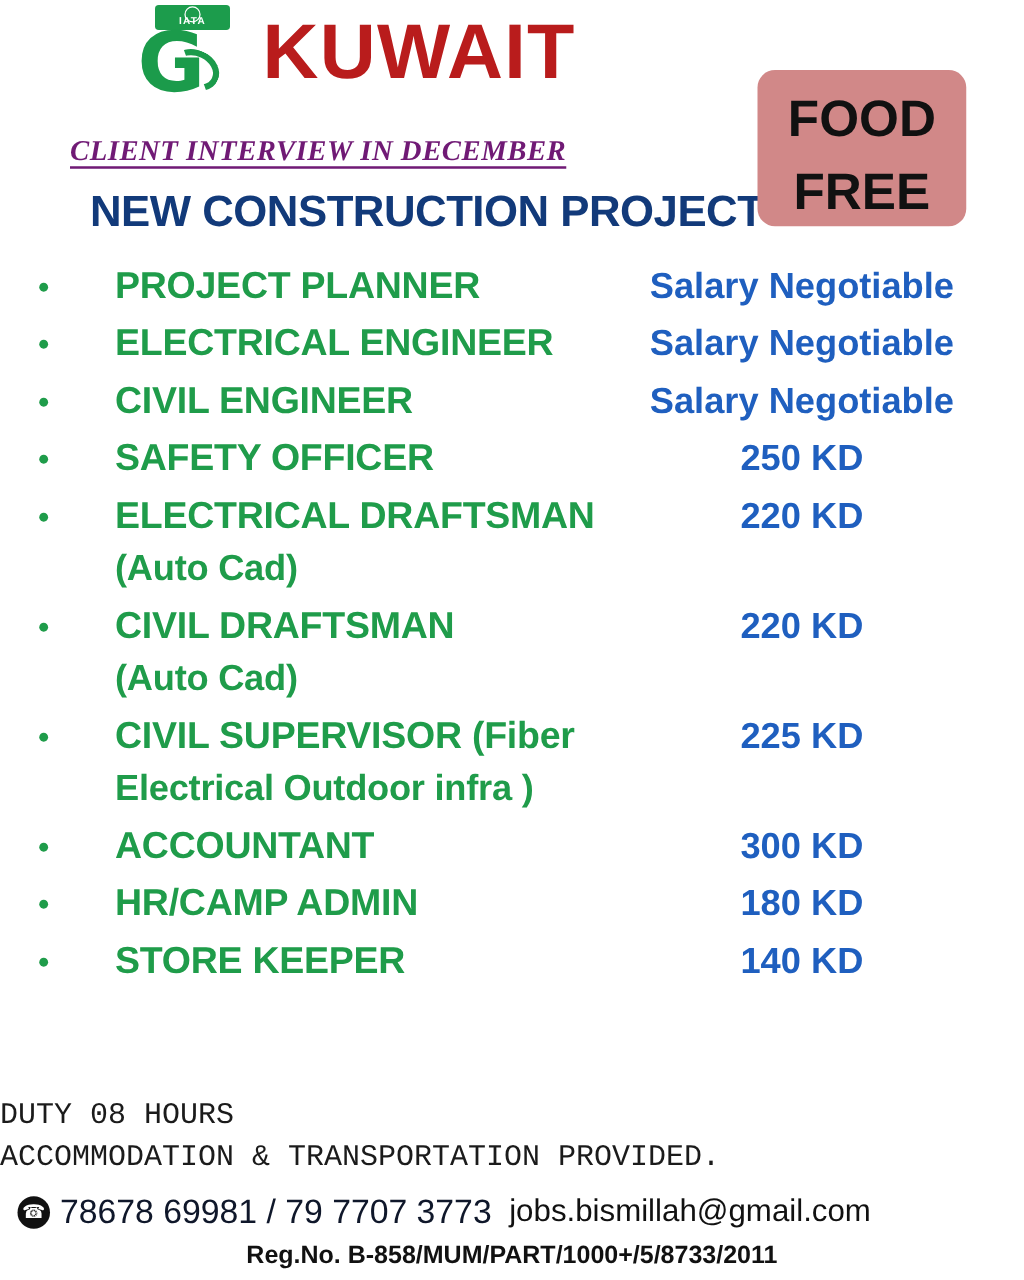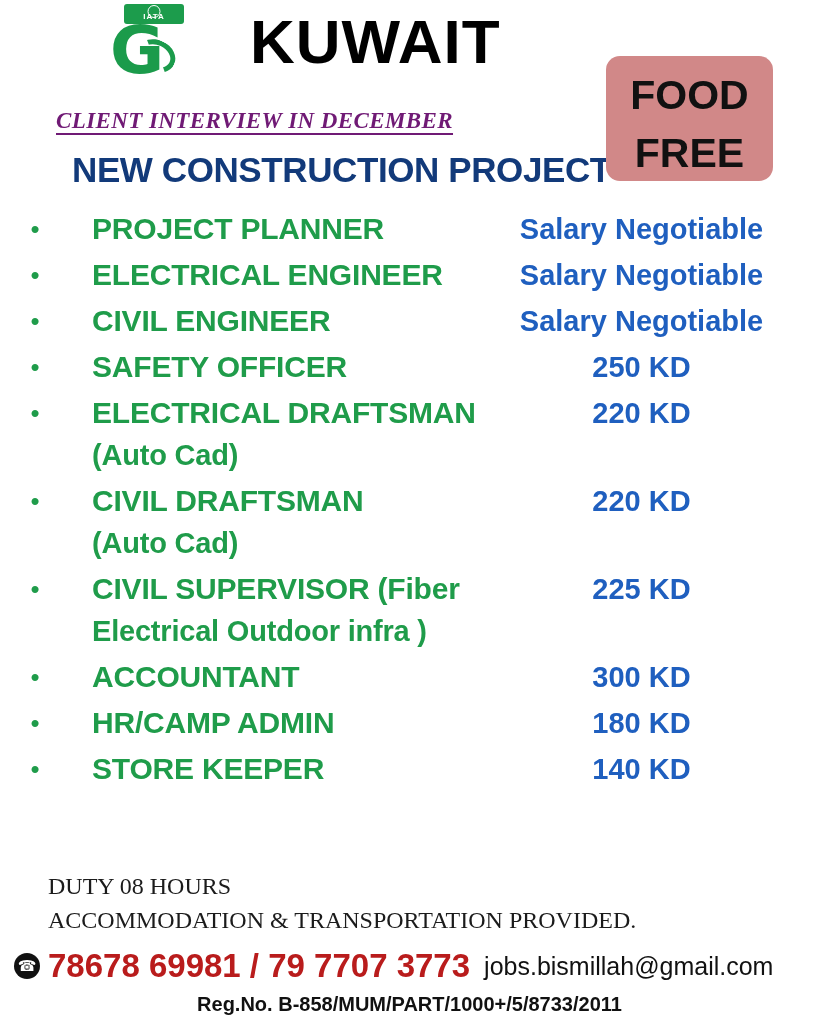--- a/index.html
+++ b/index.html
@@ -77,23 +77,22 @@
     transform: rotate(25deg);
   }
 
   .country {
     position: absolute;
     left: 210px;
     top: 6px;
     font-family: "Liberation Sans", sans-serif;
     font-size: 62px;
     font-weight: bold;
-    color: #000000;
+    color: #b91c1c;
     letter-spacing: 1px;
-    margin-left: 40px;
   }
 
   .food-badge {
     position: absolute;
     right: 46px;
     top: 56px;
     width: 167px;
     height: 125px;
     background: #d18888;
     border-radius: 14px;
@@ -179,22 +178,21 @@
   }
 
   
   .footer {
     position: absolute;
     left: 0;
     right: 0;
     bottom: 8px;
   }
   .note {
-    padding-left: 48px;
-    font-family: Liberation Serif, serif;
+    font-family: Liberation Mono, monospace;
     font-size: 24px;
     color: #1b1b1b;
     line-height: 34px;
   }
   .contact-row {
     display: flex;
     align-items: center;
     padding-left: 14px;
     margin-top: 10px;
   }
@@ -205,23 +203,23 @@
     background: #111111;
     color: #ffffff;
     font-size: 15px;
     line-height: 26px;
     text-align: center;
     flex: none;
     margin-right: 8px;
   }
   .phone-text {
     font-family: "Liberation Sans", sans-serif;
-    font-size: 33px;
-    font-weight: bold;
-    color: #b91c1c;
+    font-size: 27px;
+    font-weight: normal;
+    color: #0f172a;
   }
   .email-text {
     font-family: "Liberation Sans", sans-serif;
     font-size: 25px;
     color: #111111;
     margin-left: 14px;
     text-align: center;
   }
   .reg {
     text-align: center;

